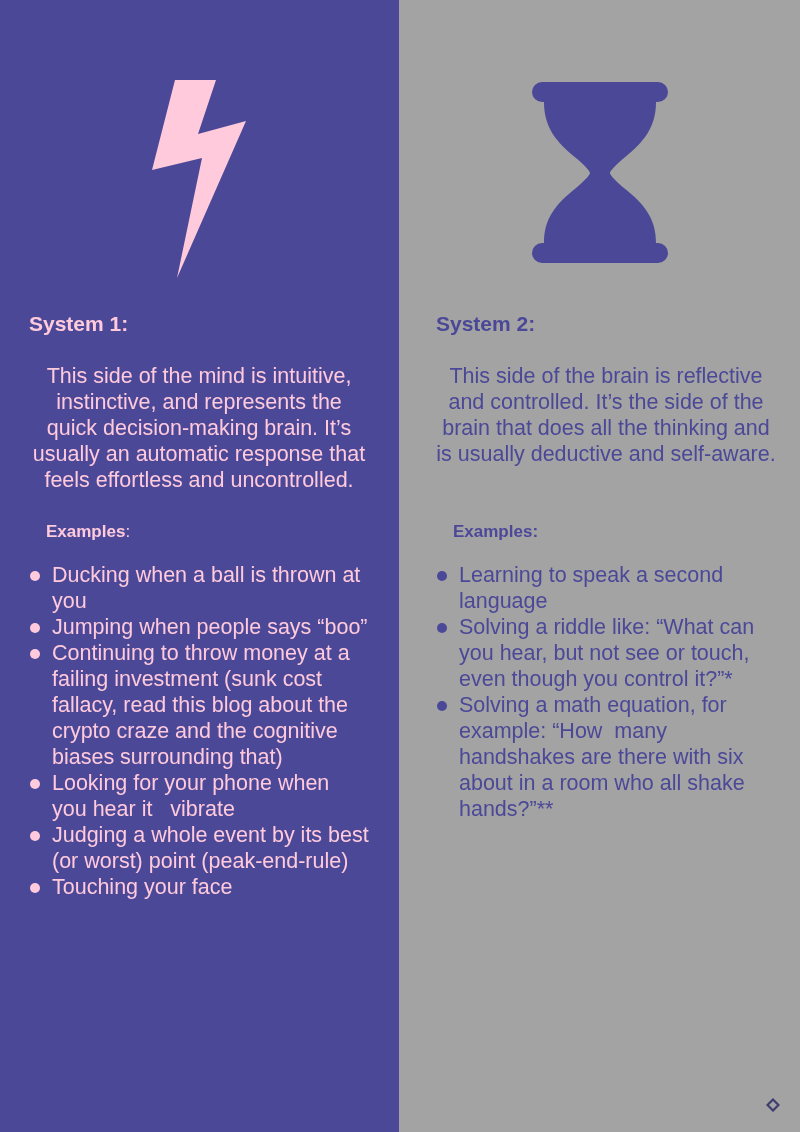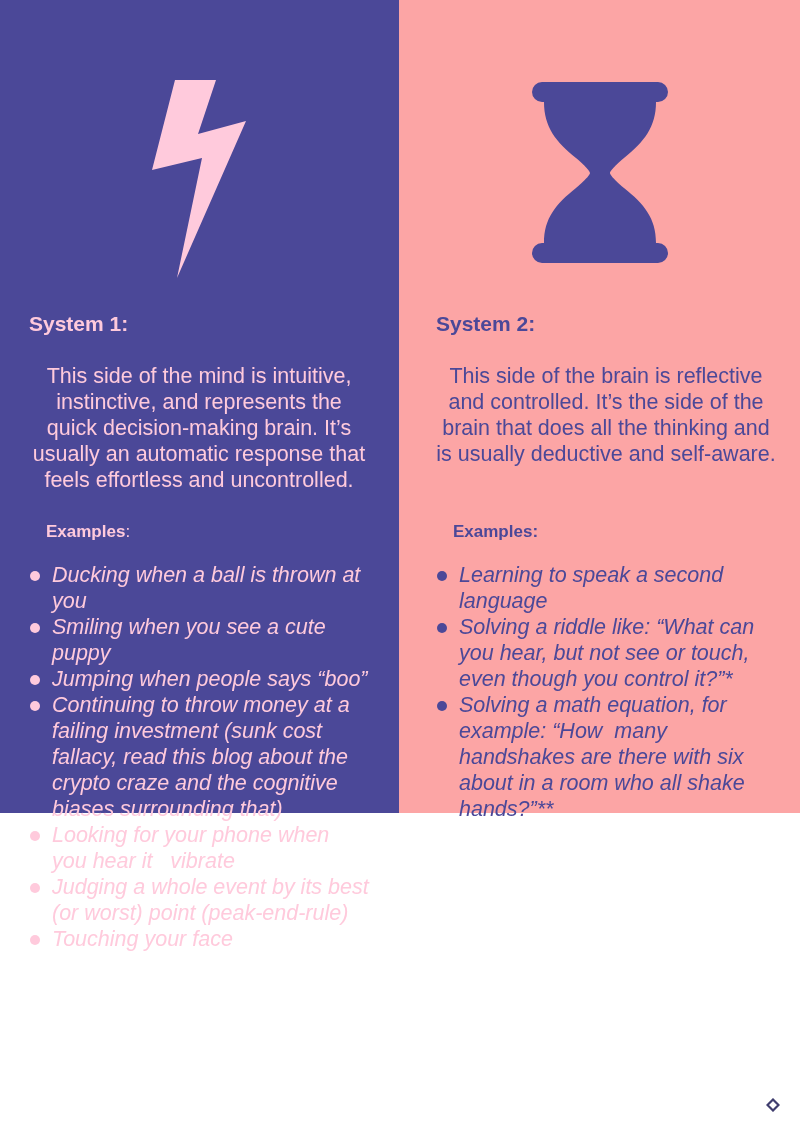--- a/index.html
+++ b/index.html
@@ -1,49 +1,48 @@
 <!DOCTYPE html>
 <html><head>
 <meta charset="utf-8">
 <style>
   html, body { margin: 0; padding: 0; }
   body { width: 800px; height: 1132px; position: relative; overflow: hidden; font-family: "Liberation Sans", sans-serif; }
-  .col { position: absolute; top: 0; height: 813px; box-sizing: border-box; }
+  .col { position: absolute; top: 0; height: 1132px; box-sizing: border-box; }
   .left { left: 0; width: 399px; background: #4B4898; color: #FFCADC; }
-  .right { left: 399px; width: 401px; background: #fca5a5; color: #4B4898; }
+  .right { left: 399px; width: 401px; background: #a3a3a3; color: #4B4898; }
   .icon { position: absolute; }
   .bolt { left: 152px; top: 80px; width: 94px; height: 198px; }
   .hourglass { left: 532px; top: 82px; width: 136px; height: 181px; }
   .text { position: absolute; font-size: 21.5px; line-height: 26px; }
   .left .text { left: 29px; top: 311px; width: 340px; }
   .right .text { left: 37px; top: 311px; width: 340px; }
   .heading { font-weight: bold; margin: 0 0 26px 0; font-size: 21px; }
   .para { margin: 0; text-align: center; }
   .ex-heading { font-weight: bold; margin: 17px; font-size: 17px; }
   ul { list-style: none; margin: 6px 0 0 0; padding: 0; }
-  li { position: relative; padding-left: 23px; font-style: italic; }
+  li { position: relative; padding-left: 23px; }
   li::before { content: ""; position: absolute; left: 1px; top: 9px; width: 10px; height: 10px; border-radius: 50%; }
   .left li::before { background: #FFCADC; }
   .right li::before { background: #4B4898; }
   .diamond { position: absolute; left: 766px; top: 1098px; width: 14px; height: 14px; }
 </style>
 </head>
 <body>
 
 <div class="col left">
   <svg class="icon bolt" viewBox="0 0 94 198">
     <polygon points="23,0 64,0 46,54 94,41 25,198 50,78 0,90" fill="#FFCADC"></polygon>
   </svg>
   <div class="text">
     <p class="heading">System 1:</p>
     <p class="para" style="margin-bottom:26px;">This side of the mind is intuitive, instinctive, and represents the quick decision-making brain. It’s usually an automatic response that feels effortless and uncontrolled.</p>
     <p class="ex-heading"><span>Examples</span><span style="font-weight:normal">:</span></p>
     <ul>
       <li>Ducking when a ball is thrown at you</li>
-      <li>Smiling when you see a cute puppy</li>
       <li>Jumping when people says “boo”</li>
       <li>Continuing to throw money at a failing investment (sunk cost fallacy, read this blog about the crypto craze and the cognitive biases surrounding that)</li>
       <li style="white-space:pre-wrap">Looking for your phone when you hear it   vibrate</li>
       <li>Judging a whole event by its best (or worst) point (peak-end-rule)</li>
       <li>Touching your face</li>
     </ul>
   </div>
 </div>
 
 <div class="col right">

